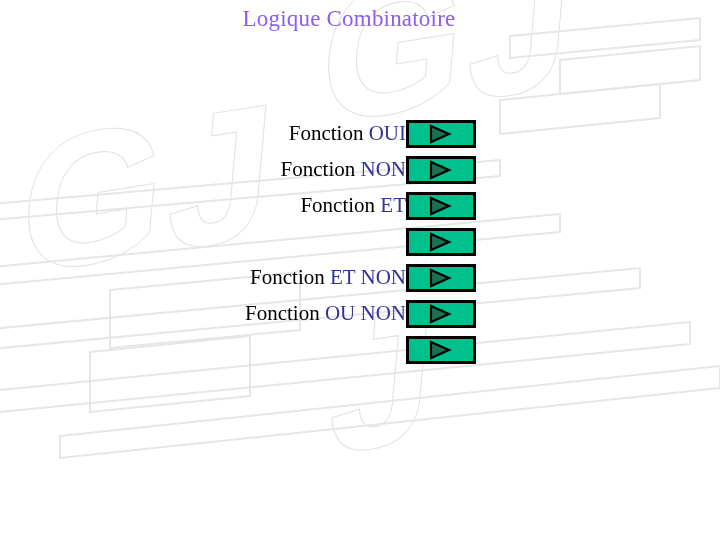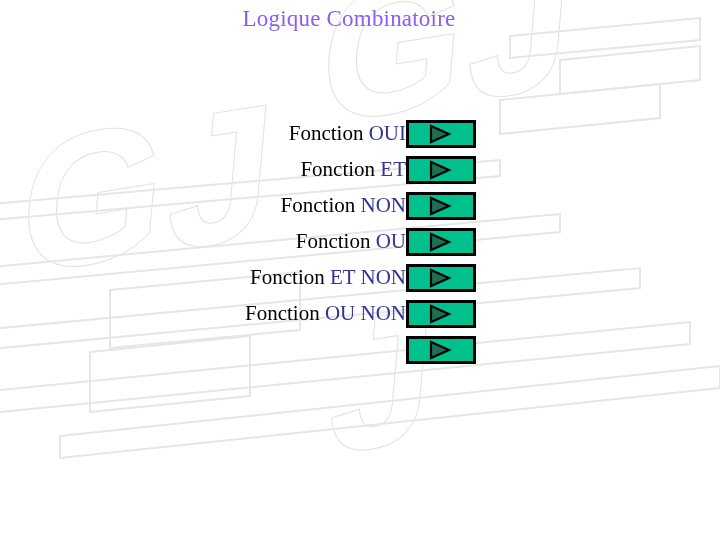--- a/index.html
+++ b/index.html
@@ -162,39 +162,38 @@
     <div class="fn-row">
       <div class="fn-label"><span class="fn-word">Fonction</span> <span class="fn-name">OUI</span></div>
       <button class="play-btn">
         <svg viewBox="0 0 64 22" xmlns="http://www.w3.org/2000/svg">
           <polygon class="tri" points="22,3 40,11 22,19"></polygon>
         </svg>
       </button>
     </div>
 
     <div class="fn-row">
+      <div class="fn-label"><span class="fn-word">Fonction</span> <span class="fn-name">NON</span></div>
+      <button class="play-btn">
+        <svg viewBox="0 0 64 22" xmlns="http://www.w3.org/2000/svg">
+          <polygon class="tri" points="22,3 40,11 22,19"></polygon>
+        </svg>
+      </button>
+    </div>
+
+    <div class="fn-row">
       <div class="fn-label"><span class="fn-word">Fonction</span> <span class="fn-name">ET</span></div>
       <button class="play-btn">
         <svg viewBox="0 0 64 22" xmlns="http://www.w3.org/2000/svg">
           <polygon class="tri" points="22,3 40,11 22,19"></polygon>
         </svg>
       </button>
     </div>
 
     <div class="fn-row">
-      <div class="fn-label"><span class="fn-word">Fonction</span> <span class="fn-name">NON</span></div>
-      <button class="play-btn">
-        <svg viewBox="0 0 64 22" xmlns="http://www.w3.org/2000/svg">
-          <polygon class="tri" points="22,3 40,11 22,19"></polygon>
-        </svg>
-      </button>
-    </div>
-
-    <div class="fn-row">
-      <div class="fn-label"><span class="fn-word">Fonction</span> <span class="fn-name">OU</span></div>
       <button class="play-btn">
         <svg viewBox="0 0 64 22" xmlns="http://www.w3.org/2000/svg">
           <polygon class="tri" points="22,3 40,11 22,19"></polygon>
         </svg>
       </button>
     </div>
 
     <div class="fn-row">
       <div class="fn-label"><span class="fn-word">Fonction</span> <span class="fn-name">ET NON</span></div>
       <button class="play-btn">

